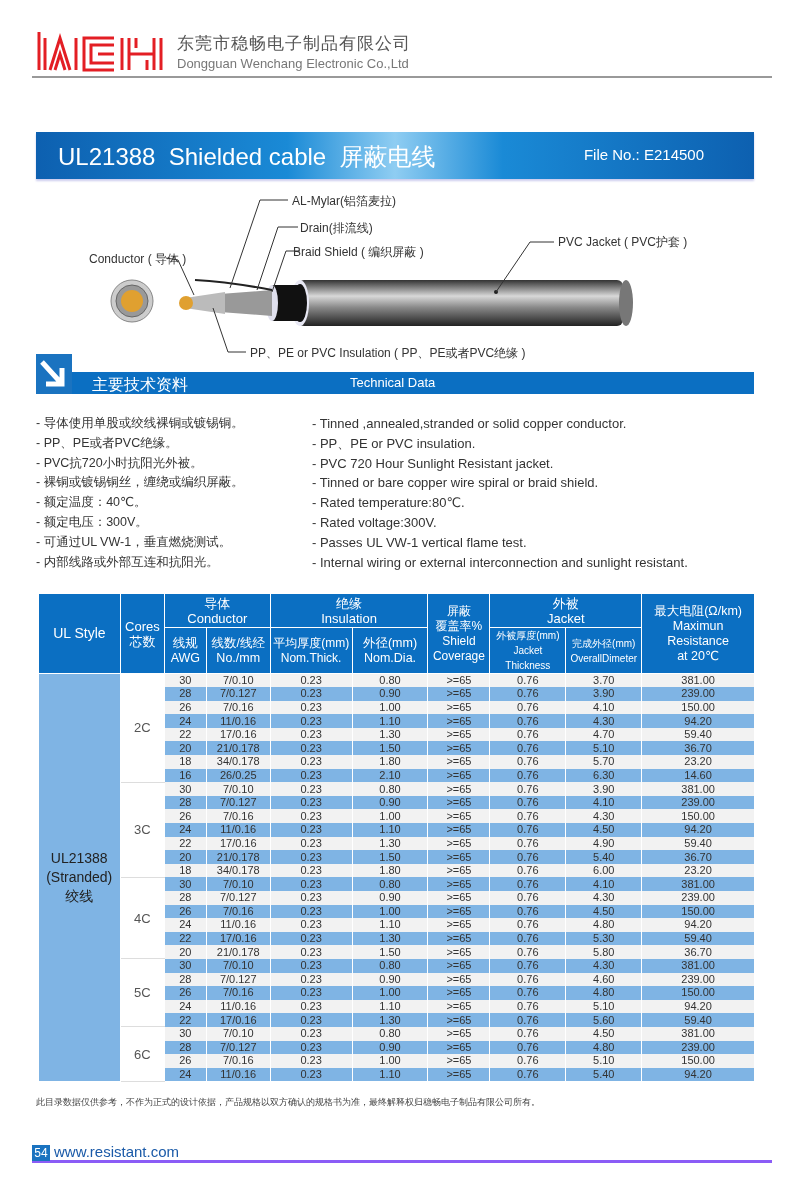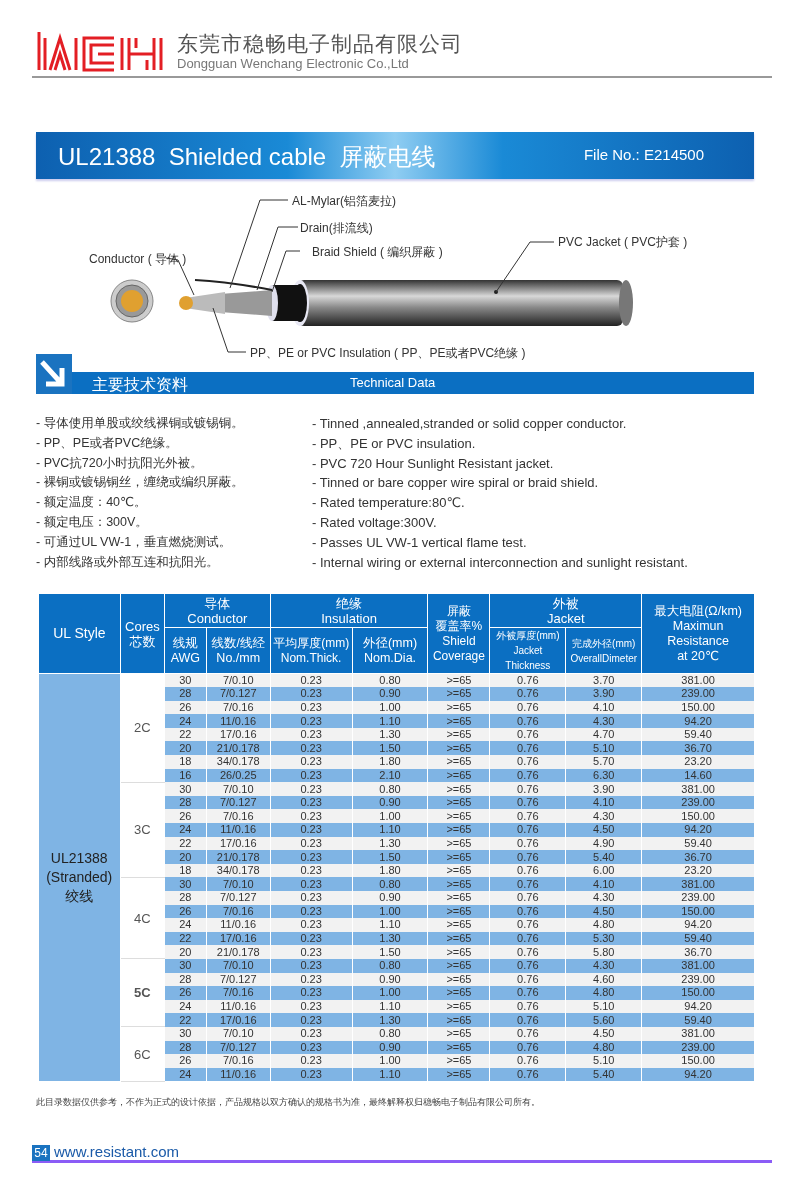--- a/index.html
+++ b/index.html
@@ -1,20 +1,20 @@
 <!DOCTYPE html>
 <html><head>
 <meta charset="utf-8">
 <style>
 *{box-sizing:border-box;margin:0;padding:0}
 body{width:800px;height:1186px;background:#fff;font-family:"Liberation Sans","DejaVu Sans",sans-serif;color:#333;position:relative;overflow:hidden}
 .header{position:absolute;left:32px;top:28px;width:740px;height:50px;border-bottom:2px solid #999}
 .logo{position:absolute;left:4px;top:2px;width:130px;height:42px}
 .company{position:absolute;left:145px;top:4px}
-.company .cn{font-size:21px;color:#555;letter-spacing:1px;line-height:24px}
+.company .cn{font-size:17px;color:#555;letter-spacing:1px;line-height:24px}
 .company .en{font-size:13px;color:#777;line-height:15px}
 .titlebar{position:absolute;left:36px;top:132px;width:718px;height:47px;background:linear-gradient(90deg,#0d60b0 0%,#1a8ad6 35%,#8fcdf2 50%,#1a8ad6 65%,#0d60b0 100%);box-shadow:0 2px 2px #cce}
 .titlebar .t{position:absolute;left:22px;top:9px;font-size:24px;color:#fff;white-space:pre}
 .titlebar .f{position:absolute;right:50px;top:14px;font-size:15px;color:#fff}
 .diagram{position:absolute;left:60px;top:190px;width:680px;height:180px}
 .diagram .lbl{position:absolute;font-size:12px;color:#333;white-space:nowrap}
 .sectionbar{position:absolute;left:36px;top:354px;width:718px;height:40px}
 .sectionbar .icon{position:absolute;left:0;top:0;width:36px;height:40px;background:#1a73c0}
 .sectionbar .bar{position:absolute;left:36px;top:18px;width:682px;height:22px;background:#0b6fc2}
 .sectionbar .cn{position:absolute;left:20px;top:3px;color:#fff;font-size:16px}
@@ -97,21 +97,21 @@
       <polyline points="134,105 118,70 106,68"></polyline>
       <polyline points="170,98 200,10 228,10"></polyline>
       <polyline points="197,100 218,37 238,37"></polyline>
       <polyline points="212,102 226,61 240,61"></polyline>
       <polyline points="436,102 470,52 494,52"></polyline>
       <polyline points="153,118 168,162 186,162"></polyline>
     </g>
   </svg>
   <div class="lbl" style="left:232px;top:3px">AL-Mylar(铝箔麦拉)</div>
   <div class="lbl" style="left:240px;top:30px">Drain(排流线)</div>
-  <div class="lbl" style="left:252px;top:54px">Braid  Shield ( 编织屏蔽 )</div>
+  <div class="lbl" style="left:233px;top:54px">Braid  Shield ( 编织屏蔽 )</div>
   <div class="lbl" style="left:498px;top:44px">PVC Jacket ( PVC护套 )</div>
   <div class="lbl" style="left:29px;top:61px">Conductor ( 导体 )</div>
   <div class="lbl" style="left:190px;top:155px">PP、PE or PVC Insulation ( PP、PE或者PVC绝缘 )</div>
 </div>
 
 <div class="sectionbar">
   <div class="icon">
     <svg width="36" height="40" viewBox="0 0 36 40">
         <path d="M6 8 L26 30 M26 14 V30 H10" stroke="#fff" stroke-width="5" fill="none"></path>
       </svg>
@@ -402,21 +402,21 @@
         <td class="v">20</td>
         <td class="v">21/0.178</td>
         <td class="v">0.23</td>
         <td class="v">1.50</td>
         <td class="v">&gt;=65</td>
         <td class="v">0.76</td>
         <td class="v">5.80</td>
         <td class="v">36.70</td>
       </tr>
       <tr class="alt">
-        <td rowspan="5" class="core" style="border-bottom: 1px solid rgb(221, 221, 221); font-weight: bold;">5C</td>
+        <td rowspan="5" class="core" style="border-bottom: 1px solid rgb(221, 221, 221);">5C</td>
         <td class="v">30</td>
         <td class="v">7/0.10</td>
         <td class="v">0.23</td>
         <td class="v">0.80</td>
         <td class="v">&gt;=65</td>
         <td class="v">0.76</td>
         <td class="v">4.30</td>
         <td class="v">381.00</td>
       </tr>
       <tr class="nor">

